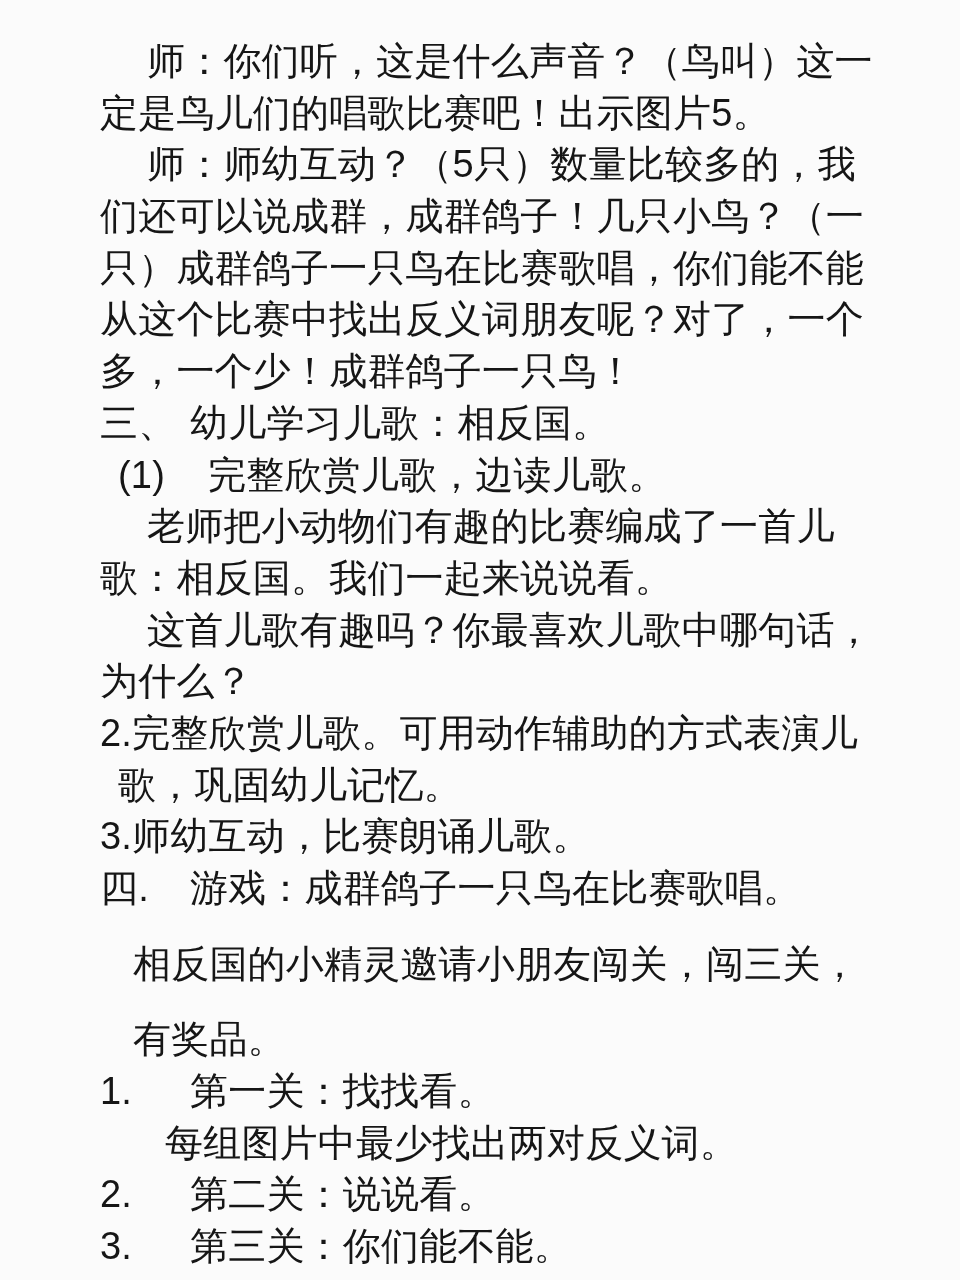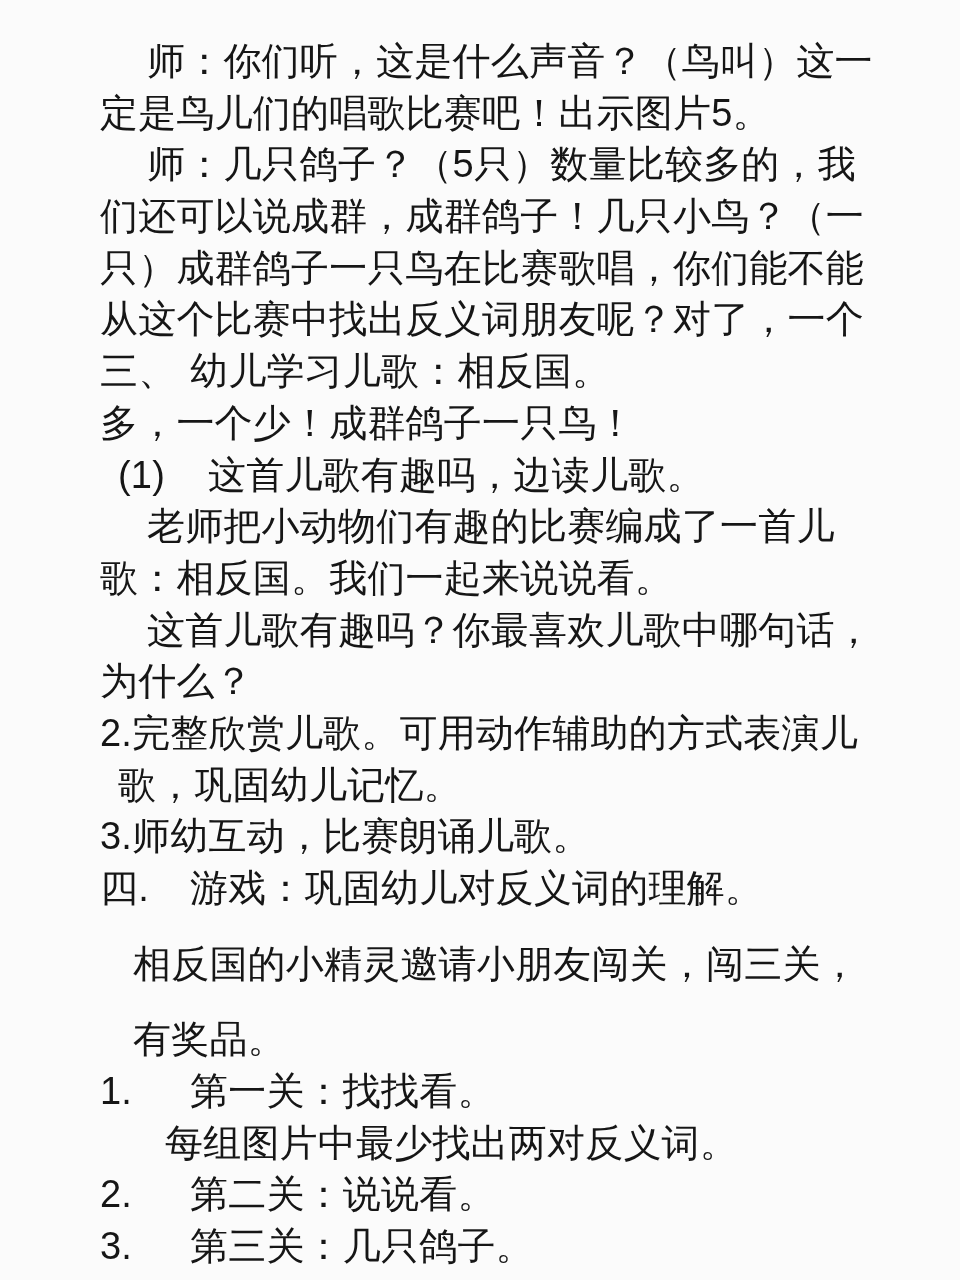--- a/index.html
+++ b/index.html
@@ -42,35 +42,35 @@
     min-width: 90px;
   }
 </style>
 </head>
 <body style="background: rgb(251, 251, 251);">
 
 <div class="doc" style="color: rgb(22, 22, 22);">
   <div>
       <div class="line indent-firstline"><span>师：你们听，这是什么声音？（鸟叫）这一</span></div>
       <div class="line"><span>定是鸟儿们的唱歌比赛吧！出示图片5。</span></div>
-      <div class="line indent-firstline"><span>师：几只鸽子？（5只）数量比较多的，我</span></div>
+      <div class="line indent-firstline"><span>师：师幼互动？（5只）数量比较多的，我</span></div>
       <div class="line"><span>们还可以说成群，成群鸽子！几只小鸟？（一</span></div>
       <div class="line"><span>只）成群鸽子一只鸟在比赛歌唱，你们能不能</span></div>
       <div class="line"><span>从这个比赛中找出反义词朋友呢？对了，一个</span></div>
+      <div class="line"><span>多，一个少！成群鸽子一只鸟！</span></div>
       <div class="line"><span class="marker">三、</span><span>幼儿学习儿歌：相反国。</span></div>
-      <div class="line"><span>多，一个少！成群鸽子一只鸟！</span></div>
-      <div class="line indent-hang-small"><span class="marker">(1)</span><span>这首儿歌有趣吗，边读儿歌。</span></div>
+      <div class="line indent-hang-small"><span class="marker">(1)</span><span>完整欣赏儿歌，边读儿歌。</span></div>
       <div class="line indent-firstline"><span>老师把小动物们有趣的比赛编成了一首儿</span></div>
       <div class="line"><span>歌：相反国。我们一起来说说看。</span></div>
       <div class="line indent-firstline"><span>这首儿歌有趣吗？你最喜欢儿歌中哪句话，</span></div>
       <div class="line"><span>为什么？</span></div>
       <div class="line"><span>2.完整欣赏儿歌。可用动作辅助的方式表演儿</span></div>
       <div class="line indent-hang-small"><span>歌，巩固幼儿记忆。</span></div>
       <div class="line"><span>3.师幼互动，比赛朗诵儿歌。</span></div>
-      <div class="line"><span class="marker">四.</span><span>游戏：巩固幼儿对反义词的理解。</span></div>
+      <div class="line"><span class="marker">四.</span><span>游戏：成群鸽子一只鸟在比赛歌唱。</span></div>
       <div class="line indent-hang-mid"><span>相反国的小精灵邀请小朋友闯关，闯三关，</span></div>
       <div class="line indent-hang-mid"><span>有奖品。</span></div>
       <div class="line"><span class="marker">1.</span><span>第一关：找找看。</span></div>
       <div class="line indent-hang-large"><span>每组图片中最少找出两对反义词。</span></div>
       <div class="line"><span class="marker">2.</span><span>第二关：说说看。</span></div>
-      <div class="line"><span class="marker">3.</span><span>第三关：几只鸽子。</span></div>
+      <div class="line"><span class="marker">3.</span><span>第三关：你们能不能。</span></div>
     </div>
 </div>
 
 </body></html>

